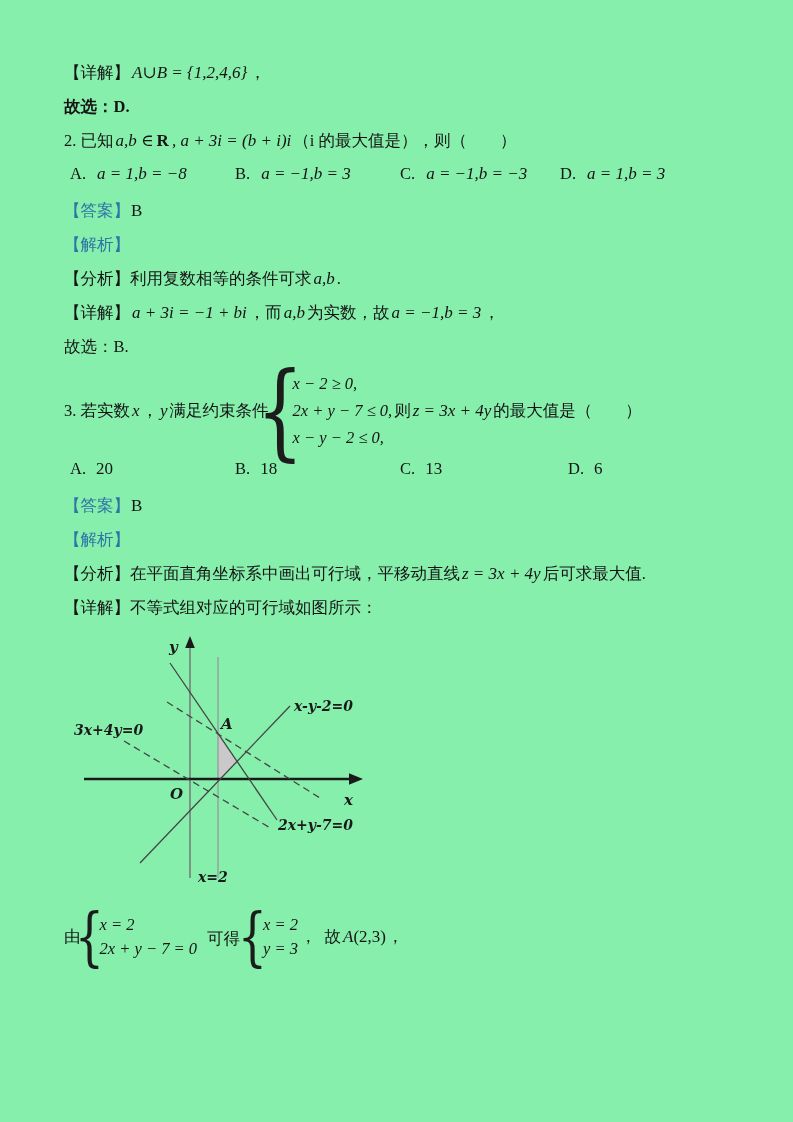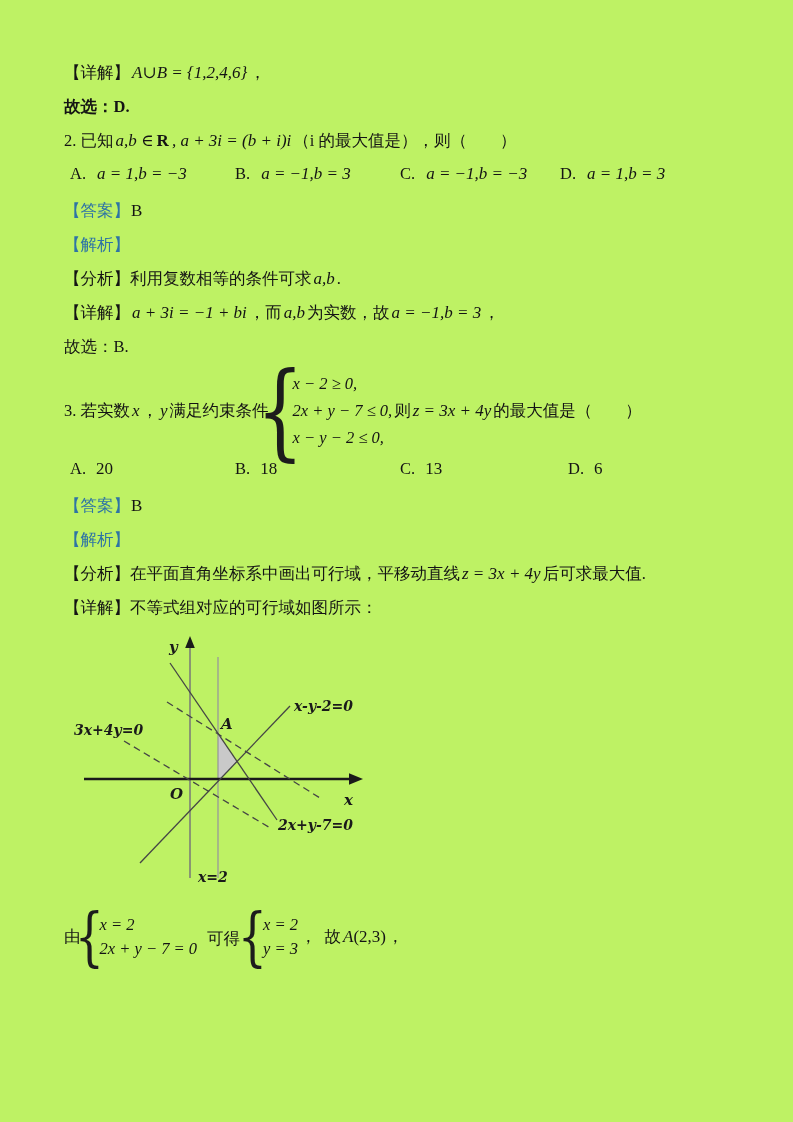--- a/index.html
+++ b/index.html
@@ -1,17 +1,17 @@
 <!DOCTYPE html>
 <html><head>
 <meta charset="utf-8">
 <style>
   html,body { margin:0; padding:0; background:#ffffff; }
   .page {
-    position:relative; width:793px; height:1122px; background:#bef264;
+    position:relative; width:793px; height:1122px; background:#86efac;
     font-family:"Liberation Serif","DejaVu Serif",serif; color:#141414;
     overflow:hidden;
   }
   .content { position:absolute; left:64px; top:62px; right:40px; }
   p.line { margin:0 0 12px 0; font-size:16.5px; line-height:22px; white-space:nowrap; }
   .mb24 { margin-bottom:24px;font-weight:bold; }
   .mb17 { margin-bottom:17px; }
   .mb16 { margin-bottom:16px; }
   .math { font-style:italic; font-size:17px; padding:0 2px; }
   .msr  { font-style:normal; font-size:17px; padding:0 1px; }
@@ -44,21 +44,21 @@
 
     
     <p class="line"><span>【详解】</span><span class="math">A∪B = {1,2,4,6}</span><span>，</span></p>
     <p class="line mb24"><span>故选：D.</span></p>
 
     
     <p class="line mb17"><span>2. 已知</span><span class="math">a,b ∈</span><span class="msr rbold">R</span><span class="math">, a + 3i = (b + i)i</span><span>（i 的最大值是），则（　　）</span></p>
 
     
     <div class="opts">
-      <span class="opt" style="left:6px"><span class="okey">A.</span><span class="math">a = 1,b = −3</span></span>
+      <span class="opt" style="left:6px"><span class="okey">A.</span><span class="math">a = 1,b = −8</span></span>
       <span class="opt" style="left:171px"><span class="okey">B.</span><span class="math">a = −1,b = 3</span></span>
       <span class="opt" style="left:336px"><span class="okey">C.</span><span class="math">a = −1,b = −3</span></span>
       <span class="opt" style="left:496px"><span class="okey">D.</span><span class="math">a = 1,b = 3</span></span>
     </div>
 
     <p class="line"><span class="blue">【答案】</span><span class="msr">B</span></p>
     <p class="line"><span class="blue">【解析】</span></p>
     <p class="line"><span>【分析】</span><span>利用复数相等的条件可求</span><span class="math">a,b</span><span>.</span></p>
     <p class="line mb16"><span>【详解】</span><span class="math">a + 3i = −1 + bi</span><span>，而</span><span class="math">a,b</span><span>为实数，故</span><span class="math">a = −1,b = 3</span><span>，</span></p>
     <p class="line"><span>故选：B.</span></p>

